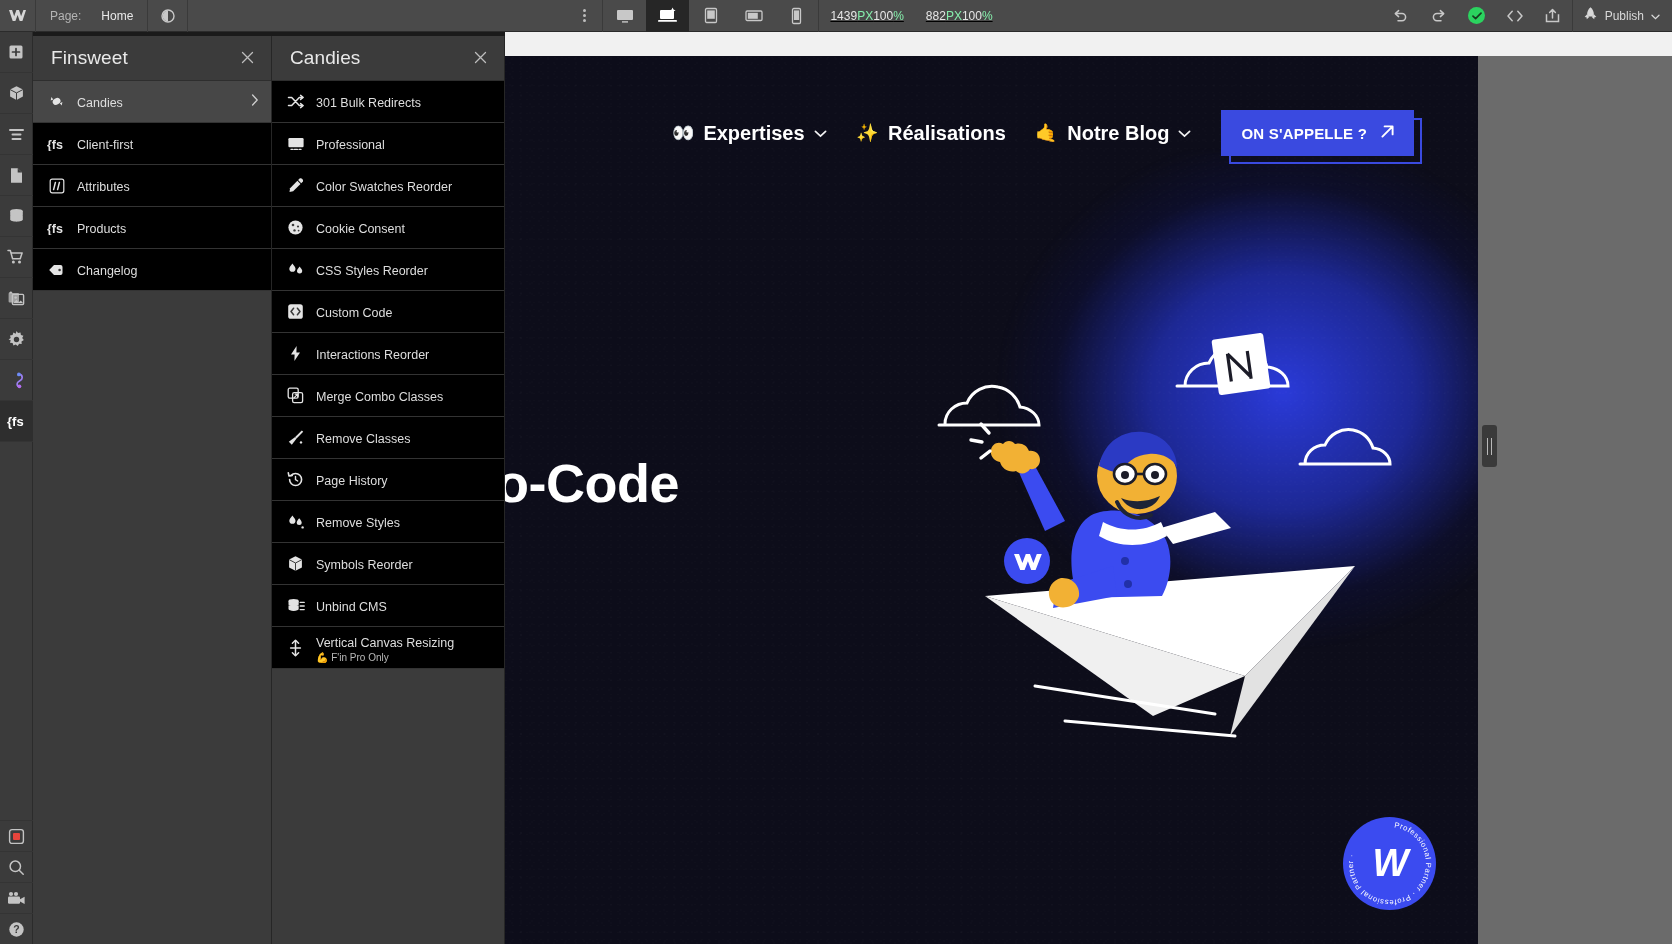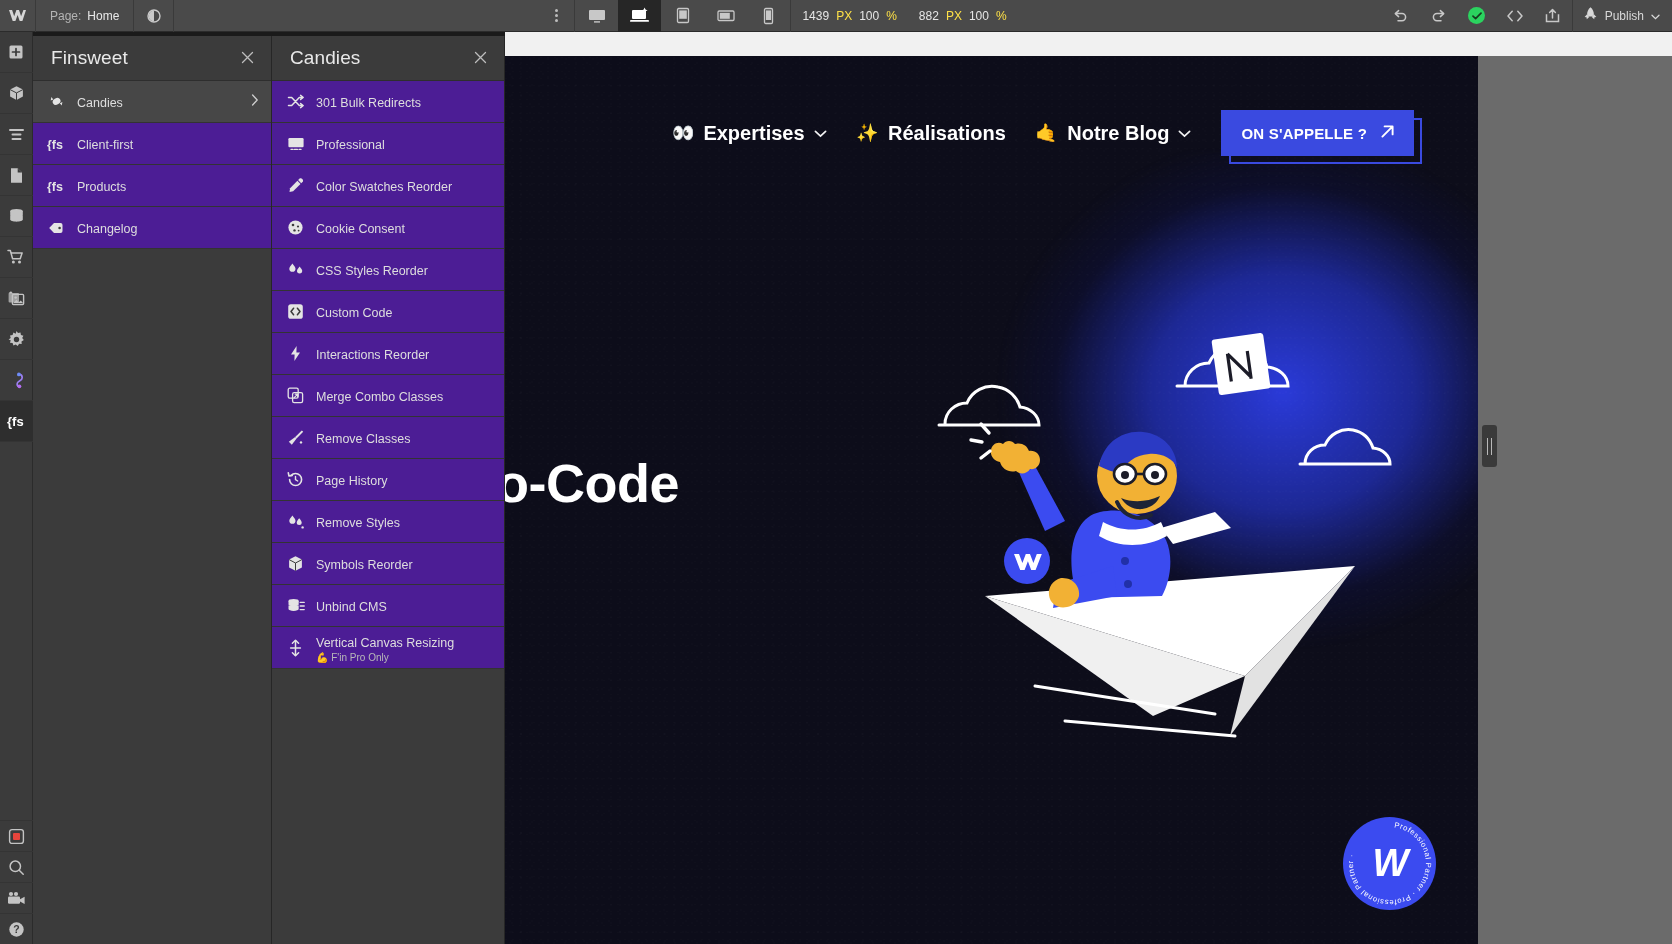--- a/index.html
+++ b/index.html
@@ -23,21 +23,21 @@
     z-index: 40;
   }
   .tb-logo {
     width: 36px; height: 32px;
     display: flex; align-items: center; justify-content: center;
     border-right: 1px solid #3a3a3a;
     color: #d6d6d6;
   }
   .tb-page {
     height: 32px; display: flex; align-items: center;
-    padding: 0 14px; gap: 6px;
+    padding: 0 14px; gap: 20px;
     border-right: 1px solid #3a3a3a;
     font-size: 12px; color: #cfcfcf; white-space: nowrap;
   }
   .tb-page .lbl { color: #b4b4b4; }
   .tb-page .val { color: #e8e8e8; }
   .tb-eye {
     width: 40px; height: 32px;
     display: flex; align-items: center; justify-content: center;
     border-right: 1px solid #3a3a3a;
     color: #c9c9c9;
@@ -52,25 +52,25 @@
   }
   .tb-dots i { width: 3px; height: 3px; border-radius: 50%; background: #bdbdbd; display:block; }
   .vp-group { display: flex; align-items: center; height: 32px; border-left: 1px solid #3a3a3a; border-right: 1px solid #3a3a3a;}
   .vp {
     width: 43px; height: 32px;
     display: flex; align-items: center; justify-content: center;
     color: #c8c8c8;
   }
   .vp.active { background: #262626; color: #ffffff; }
   .size-field {
-    height: 32px; display: flex; align-items: center; gap: 7px;
-    padding: 0 11px; font-size: 12px; white-space: nowrap;
+    height: 32px; display: flex; align-items: center; 
+    padding: 0 11px; font-size: 12px; white-space: nowrap; text-decoration: underline;
   }
   .size-field .num { color: #e6e6e6; }
-  .size-field .unit { color: #fde047; }
+  .size-field .unit { color: #86efac; }
 
   .tb-right { display: flex; align-items: flex-end; height: 32px; }
   .tb-btn {
     width: 38px; height: 32px;
     display: flex; align-items: center; justify-content: center;
     color: #c8c8c8;
   }
   .tb-publish {
     height: 32px; display: flex; align-items: center; gap: 7px;
     padding: 0 12px 0 10px; color: #d8d8d8; font-size: 12px;
@@ -122,21 +122,21 @@
   .panel-title { font-size: 19px; color: #e9e9e9; letter-spacing: .1px; }
   .panel-close { color: #bdbdbd; font-size: 17px; line-height: 1; width:16px; text-align:center;}
 
   .panel-list { flex: 1; overflow: hidden; background: #3b3b3b; }
 
   .row {
     display: flex; align-items: center;
     height: 42px;
     padding: 0 12px 0 14px;
     border-bottom: 1px solid #333333;
-    background: #4c1d95;
+    background: #000000;
     gap: 11px;
   }
   .row.selected { background: #474747; }
   .row .ricon {
     width: 19px; flex: 0 0 19px;
     display: flex; align-items: center; justify-content: center;
     color: #e4e4e4;
   }
   .row .rtext { flex: 1; min-width: 0; }
   .row .rlabel {
@@ -512,20 +512,31 @@
         <span class="ricon">
           <svg width="19" height="14" viewBox="0 0 19 14">
               <text x="0" y="12" font-family="Liberation Sans, sans-serif" font-size="12.5" font-weight="bold" fill="currentColor">{fs</text>
             </svg>
         </span>
         <span class="rtext">
           <span class="rlabel">Client-first</span>
         </span>
       </div>
 
+      <div class="row">
+        <span class="ricon">
+          <svg width="16" height="16" viewBox="0 0 16 16">
+              <rect x="1.2" y="1.2" width="13.6" height="13.6" rx="2" fill="none" stroke="currentColor" stroke-width="1.2"></rect>
+              <path d="M6.4 4.4L4.6 11.6M10.4 4.4L8.6 11.6" stroke="currentColor" stroke-width="1.5" stroke-linecap="round"></path>
+            </svg>
+        </span>
+        <span class="rtext">
+          <span class="rlabel">Attributes</span>
+        </span>
+      </div>
 
       <div class="row">
         <span class="ricon">
           <svg width="19" height="14" viewBox="0 0 19 14">
               <text x="0" y="12" font-family="Liberation Sans, sans-serif" font-size="12.5" font-weight="bold" fill="currentColor">{fs</text>
             </svg>
         </span>
         <span class="rtext">
           <span class="rlabel">Products</span>
         </span>

